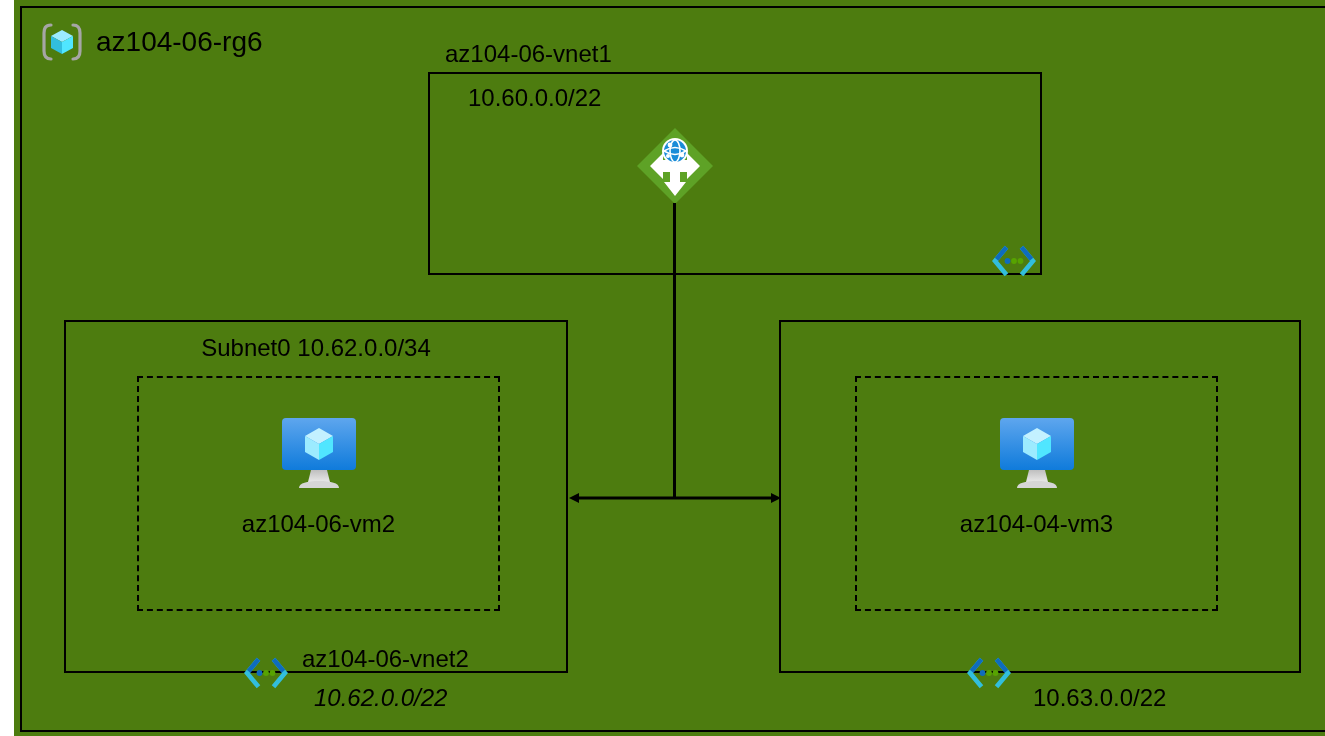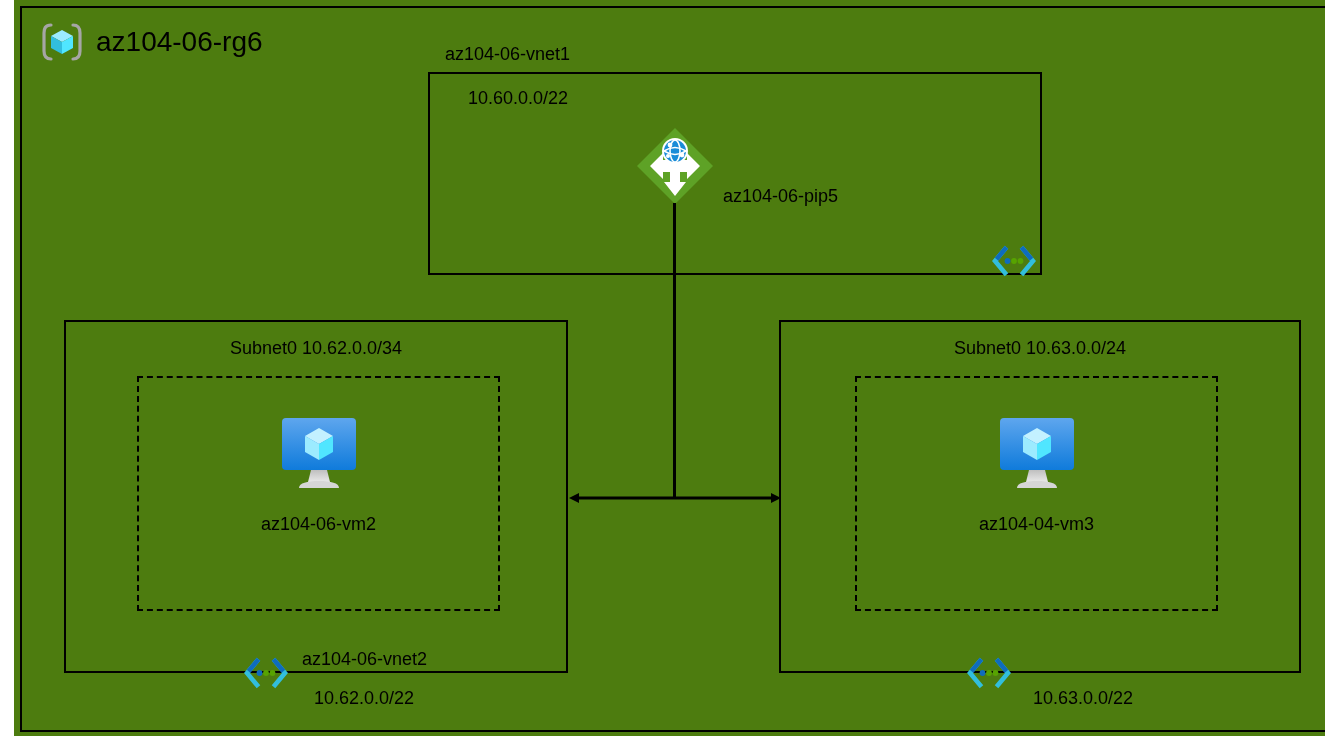--- a/index.html
+++ b/index.html
@@ -57,21 +57,21 @@
   .dashed-box {
     position: absolute;
     border: 2px dashed #000000;
     box-sizing: border-box;
     background: transparent;
   }
 
   
   .label {
     position: absolute;
-    font-size: 18px;
+    font-size: 24px;
     line-height: 32px;
     color: #000000;
     white-space: nowrap;
   }
   .label.center {
     text-align: center;
   }
 
   
   .vline {
@@ -133,21 +133,20 @@
       <circle cx="42" cy="27" r="11" fill="#1A8CD8"></circle>
       <path d="M31 27 Q42 20 53 27" fill="none" stroke="#ffffff" stroke-width="1.6"></path>
       <path d="M31 27 Q42 34 53 27" fill="none" stroke="#ffffff" stroke-width="1.6"></path>
       <ellipse cx="42" cy="27" rx="5" ry="11" fill="none" stroke="#ffffff" stroke-width="1.6"></ellipse>
       <circle cx="37" cy="21" r="2.4" fill="#ffffff"></circle>
       <circle cx="49" cy="31" r="2.4" fill="#ffffff"></circle>
       <circle cx="35" cy="32" r="2" fill="#ffffff"></circle>
     </svg>
   </span>
 
-  <div class="label" style="left:709px; top:180px;">az104-06-pip5</div>
 
   <span class="icon" style="left:975px; top:245px; width:50px; height:32px;">
     <svg width="50" height="32" viewBox="0 0 50 32">
       <path d="M16 4 L6 16 L16 28" fill="none" stroke="#32BEDD" stroke-width="4.6" stroke-linecap="square"></path>
       <path d="M16 4 L9 12.4" fill="none" stroke="#0F6CBD" stroke-width="4.6" stroke-linecap="square"></path>
       <path d="M34 4 L44 16 L34 28" fill="none" stroke="#32BEDD" stroke-width="4.6" stroke-linecap="square"></path>
       <path d="M34 4 L41 12.4" fill="none" stroke="#0F6CBD" stroke-width="4.6" stroke-linecap="square"></path>
       <circle cx="18.5" cy="16" r="2.9" fill="#0F6CBD"></circle>
       <circle cx="25" cy="16" r="2.9" fill="#57A300"></circle>
       <circle cx="31.5" cy="16" r="2.9" fill="#57A300"></circle>
@@ -192,25 +191,24 @@
       <path d="M16 4 L9 12.4" fill="none" stroke="#0F6CBD" stroke-width="4.6" stroke-linecap="square"></path>
       <path d="M34 4 L44 16 L34 28" fill="none" stroke="#32BEDD" stroke-width="4.6" stroke-linecap="square"></path>
       <path d="M34 4 L41 12.4" fill="none" stroke="#0F6CBD" stroke-width="4.6" stroke-linecap="square"></path>
       <circle cx="18.5" cy="16" r="2.9" fill="#0F6CBD"></circle>
       <circle cx="25" cy="16" r="2.9" fill="#57A300"></circle>
       <circle cx="31.5" cy="16" r="2.9" fill="#57A300"></circle>
     </svg>
   </span>
 
   <div class="label" style="left:288px; top:643px;">az104-06-vnet2</div>
-  <div class="label" style="left:300px; top:682px;">10.62.0.0/22</div>
+  <div class="label" style="left:300px; top:682px;font-style:italic;">10.62.0.0/22</div>
 
   <div class="solid-box" style="left:765px; top:320px; width:522px; height:353px;"></div>
 
-  <div class="label center" style="left:765px; top:332px; width:522px;">Subnet0 10.63.0.0/24</div>
 
   <div class="dashed-box" style="left:841px; top:376px; width:363px; height:235px;"></div>
 
   <span class="icon" style="left:975px; top:412px; width:96px; height:82px;">
     <svg width="96" height="82" viewBox="0 0 96 82">
       <defs>
         <linearGradient id="vmScreen3" x1="0" y1="0" x2="0" y2="1">
           <stop offset="0%" stop-color="#5EA6EE"></stop>
           <stop offset="100%" stop-color="#0F7BDB"></stop>
         </linearGradient>

